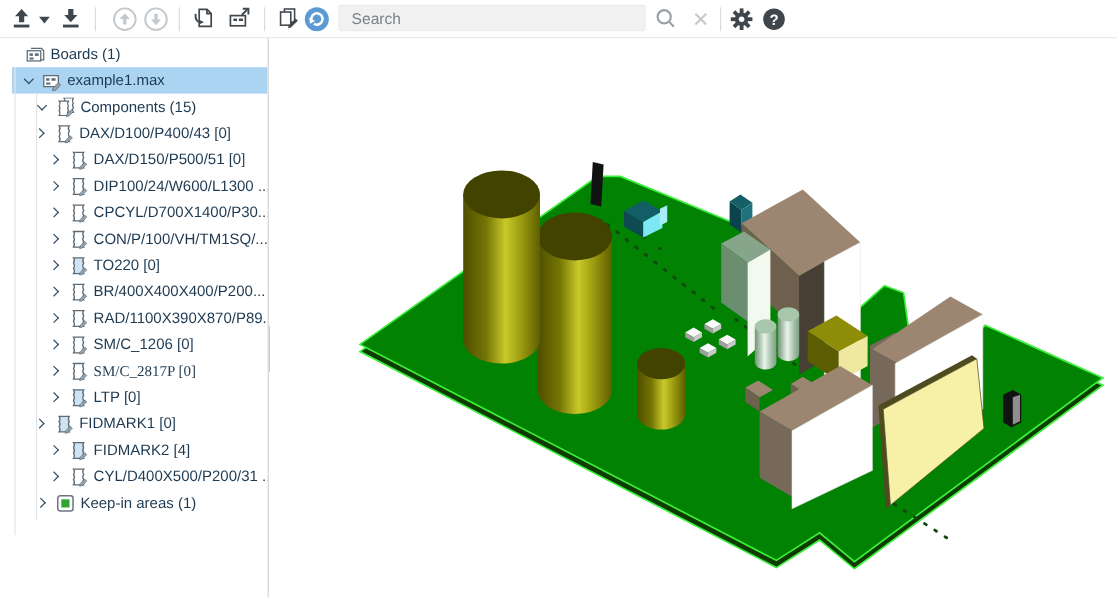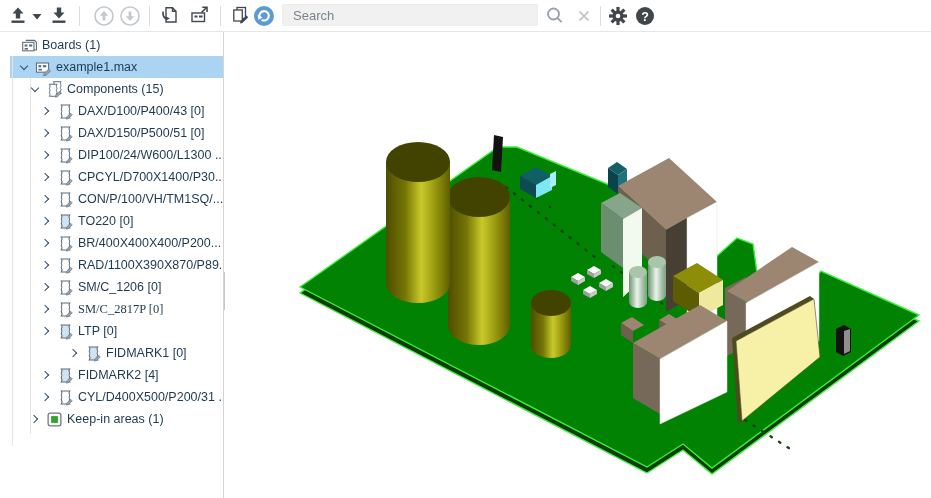--- a/index.html
+++ b/index.html
@@ -215,21 +215,21 @@
           </svg>
       <span class="tlabel">example1.max</span>
     </div>
         <div class="tree-row" style="padding-left: 29px; align-items: center;">
       <span class="chev chev-down"></span>
       <svg class="ticon" width="17" height="17" viewBox="0 0 16 16">
             <use href="#ti-components"></use>
           </svg>
       <span class="tlabel">Components (15)</span>
     </div>
-        <div class="tree-row" style="padding-left: 40px;">
+        <div class="tree-row" style="padding-left: 28px;">
       <span class="chev chev-right"></span>
       <svg class="ticon" width="17" height="17" viewBox="0 0 16 16">
             <use href="#ti-component"></use>
           </svg>
       <span class="tlabel">DAX/D100/P400/43 [0]</span>
     </div>
         <div class="tree-row" style="padding-left: 40px;">
       <span class="chev chev-right"></span>
       <svg class="ticon" width="17" height="17" viewBox="0 0 16 16">
             <use href="#ti-component"></use>
@@ -292,21 +292,21 @@
           </svg>
       <span class="tlabel">SM/C_2817P [0]</span>
     </div>
         <div class="tree-row" style="padding-left: 40px;">
       <span class="chev chev-right"></span>
       <svg class="ticon" width="17" height="17" viewBox="0 0 16 16">
             <use href="#ti-component-f"></use>
           </svg>
       <span class="tlabel">LTP [0]</span>
     </div>
-        <div class="tree-row" style="padding-left: 28px; margin-left: 40px;">
+        <div class="tree-row" style="padding-left: 28px;">
       <span class="chev chev-right"></span>
       <svg class="ticon" width="17" height="17" viewBox="0 0 16 16">
             <use href="#ti-component-f"></use>
           </svg>
       <span class="tlabel">FIDMARK1 [0]</span>
     </div>
         <div class="tree-row" style="padding-left: 40px;">
       <span class="chev chev-right"></span>
       <svg class="ticon" width="17" height="17" viewBox="0 0 16 16">
             <use href="#ti-component-f"></use>

